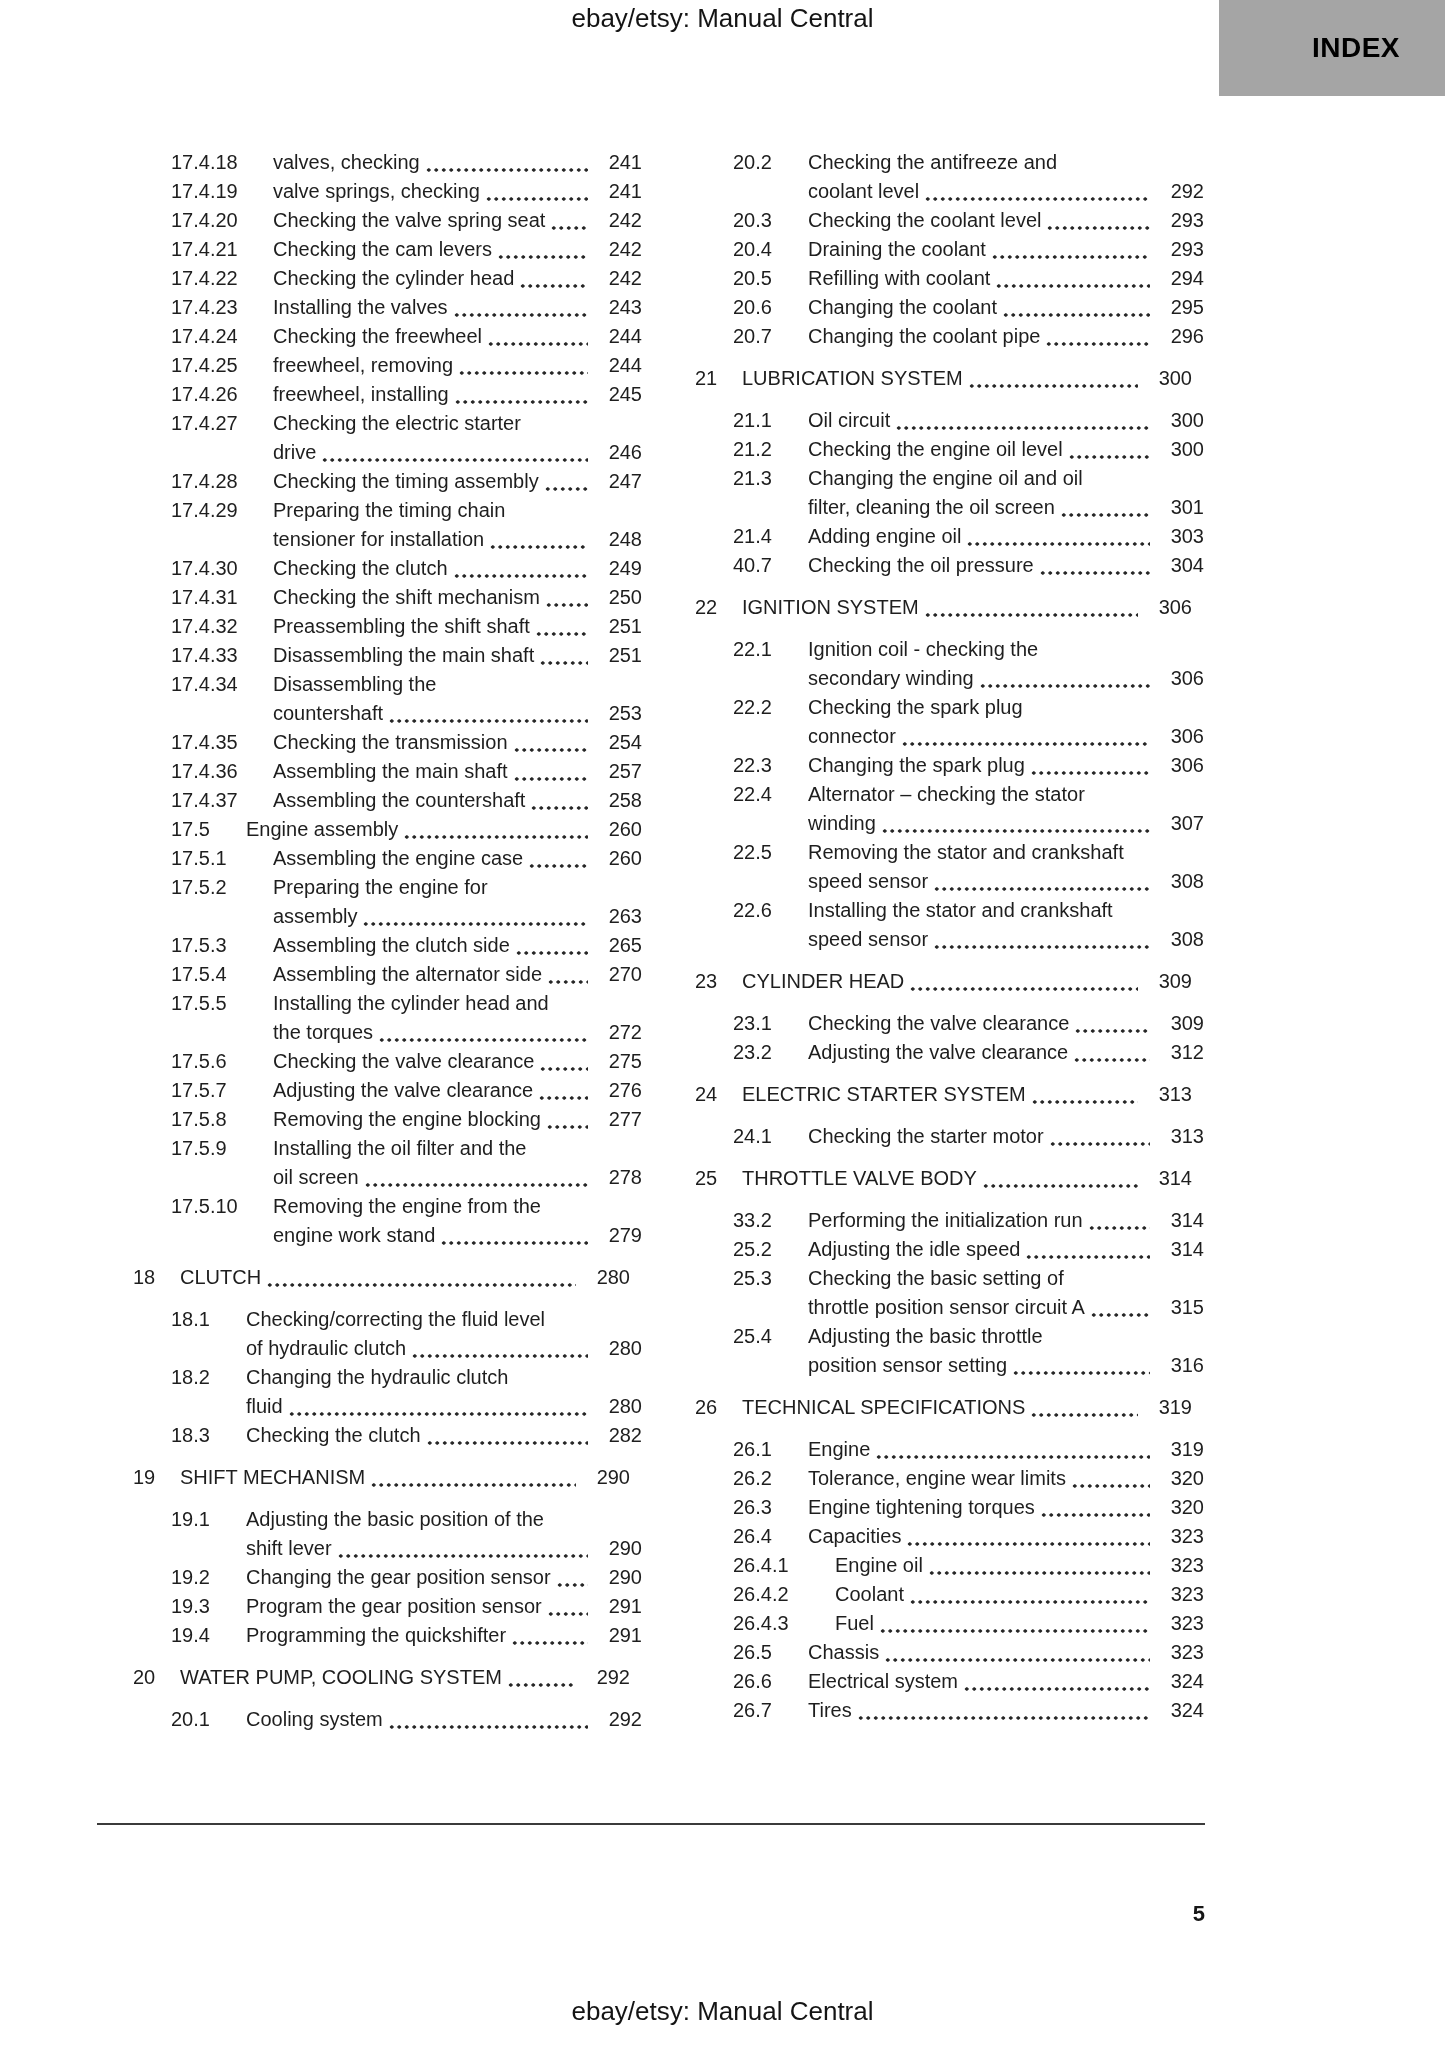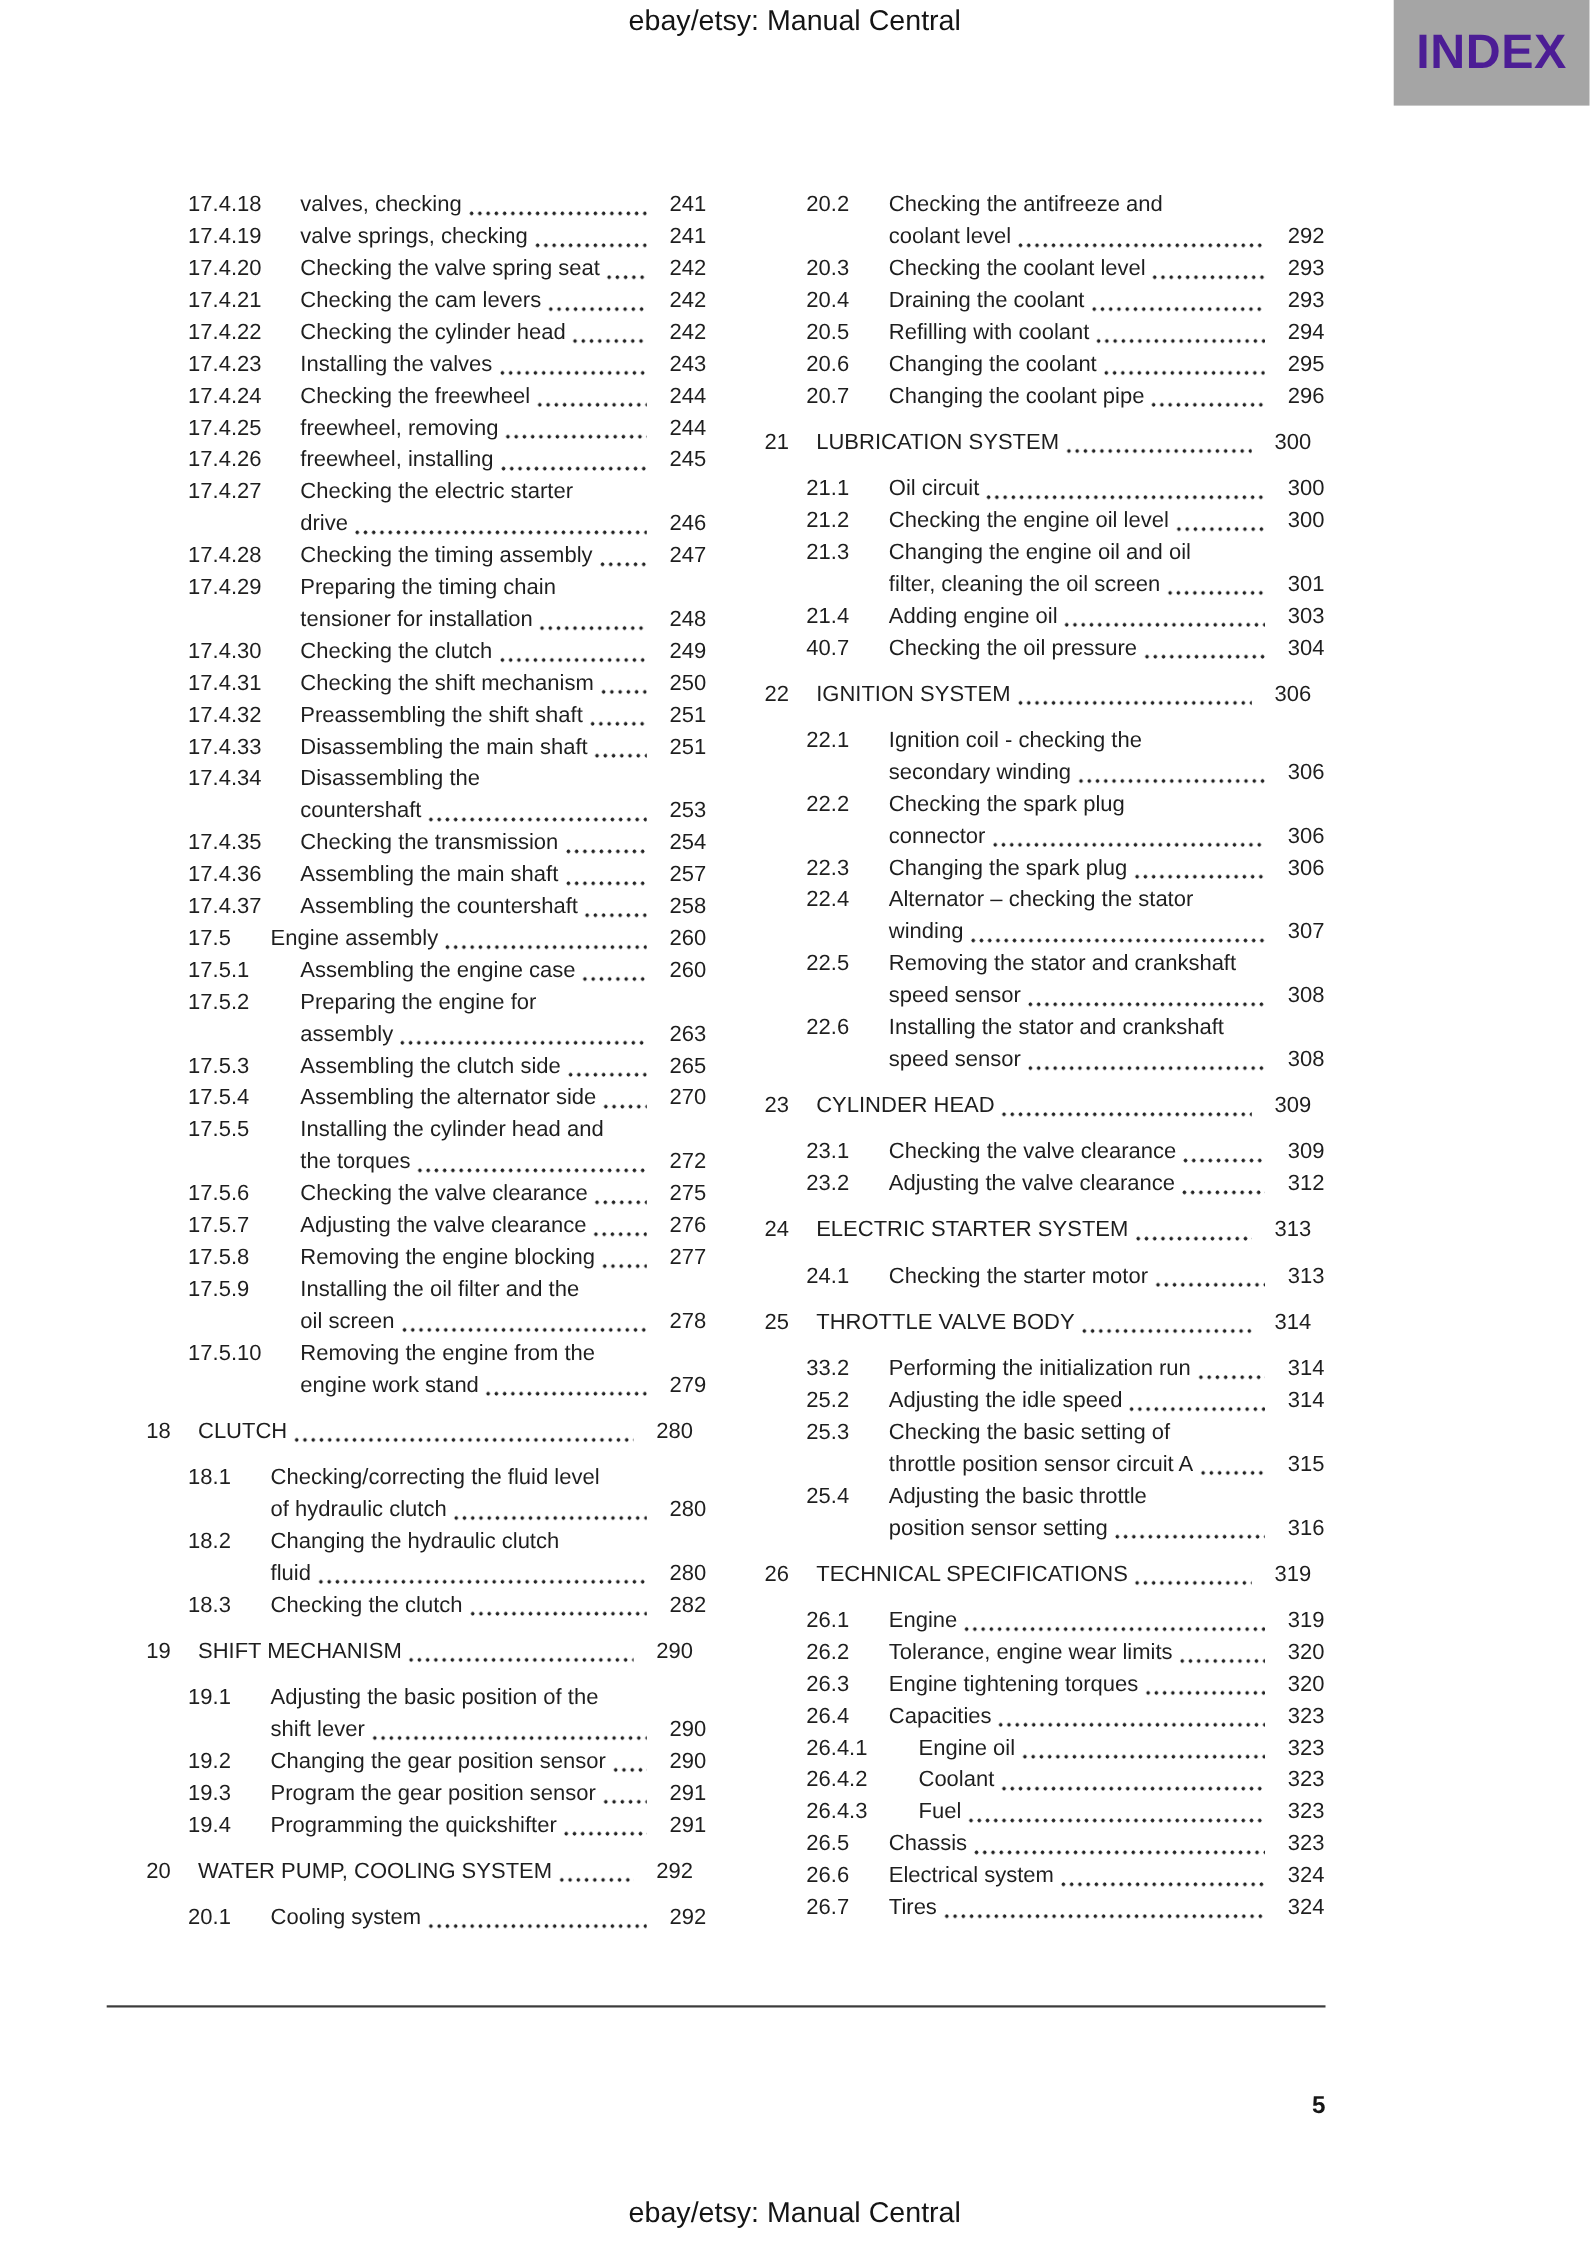--- a/index.html
+++ b/index.html
@@ -13,25 +13,26 @@
   }
   .page-header {
     position: absolute; top: 3px; left: 0; width: 100%;
     text-align: center; font-size: 26px; color: #141414;
   }
   .index-tab {
     position: absolute; top: 0; right: 0;
     width: 178px; height: 96px;
     background: #a5a5a5;
     display: flex; align-items: center; justify-content: center;
-    font-size: 44px; font-weight: bold; color: #4c1d95;
+    font-size: 28px; font-weight: bold; color: #000000;
     letter-spacing: 0.5px;
+    padding-left: 48px;
   }
   .toc-col {
-    position: absolute; top: 172px; width: 521px;
+    position: absolute; top: 148px; width: 521px;
     font-size: 20px; line-height: 29px;
   }
   #col-left  { left: 121px; }
   #col-right { left: 683px; }
   .toc-row { display: flex; align-items: flex-start; }
   .toc-row .num { flex: 0 0 auto; white-space: nowrap; }
   .toc-row .body { flex: 1 1 auto; min-width: 0; }
   .lvl1 { margin: 13px 12px; }
   .lvl1 .num { width: 47px; }
   .lvl2, .lvl3 { padding-left: 50px; }

